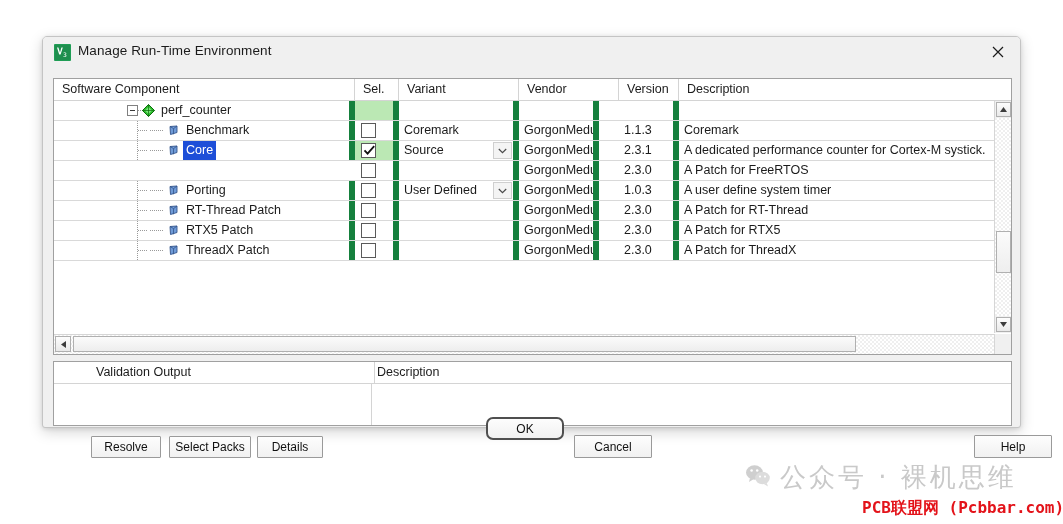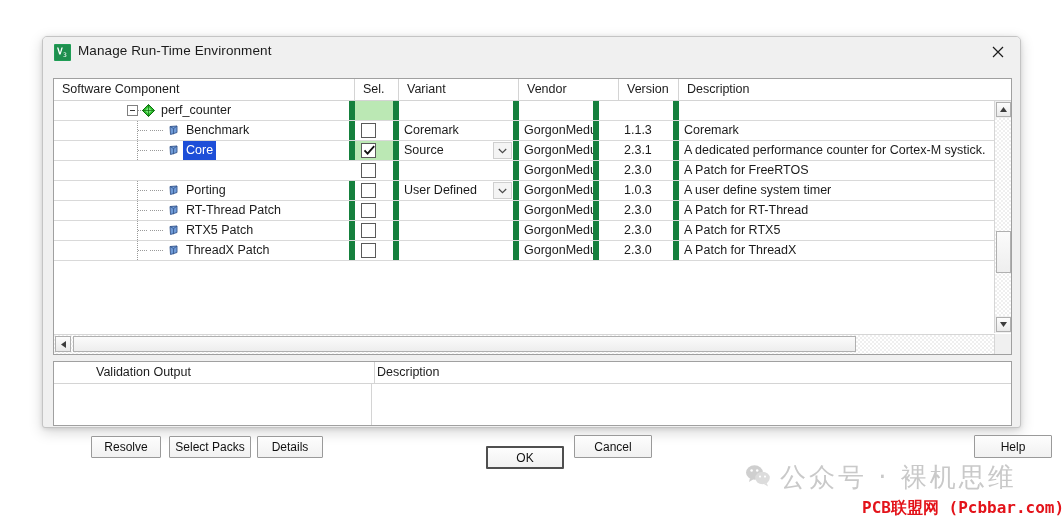--- a/index.html
+++ b/index.html
@@ -271,21 +271,21 @@
     display:flex; align-items:center; justify-content:center;
     cursor:default;
     border-radius:1px;
   }
   .btn.default {
     border:2px solid #4f4f4f;
   }
   #btn-resolve { left:48px;  top:399px; width:70px; height:22px; }
   #btn-packs   { left:126px; top:399px; width:82px; height:22px; }
   #btn-details { left:214px; top:399px; width:66px; height:22px; }
-  #btn-ok      { left:443px; top:409px; width:78px; height:23px; }
+  #btn-ok      { left:443px; top:380px; width:78px; height:23px;border-radius:7px; }
   #btn-cancel  { left:531px; top:398px; width:78px; height:23px; }
   #btn-help    { left:931px; top:398px; width:78px; height:23px; }
 
   
   .wm-wechat {
     position:absolute; left:745px; top:464px;
     width:26px; height:24px;
   }
   .wm-line1 {
     position:absolute; left:780px; top:460px;

